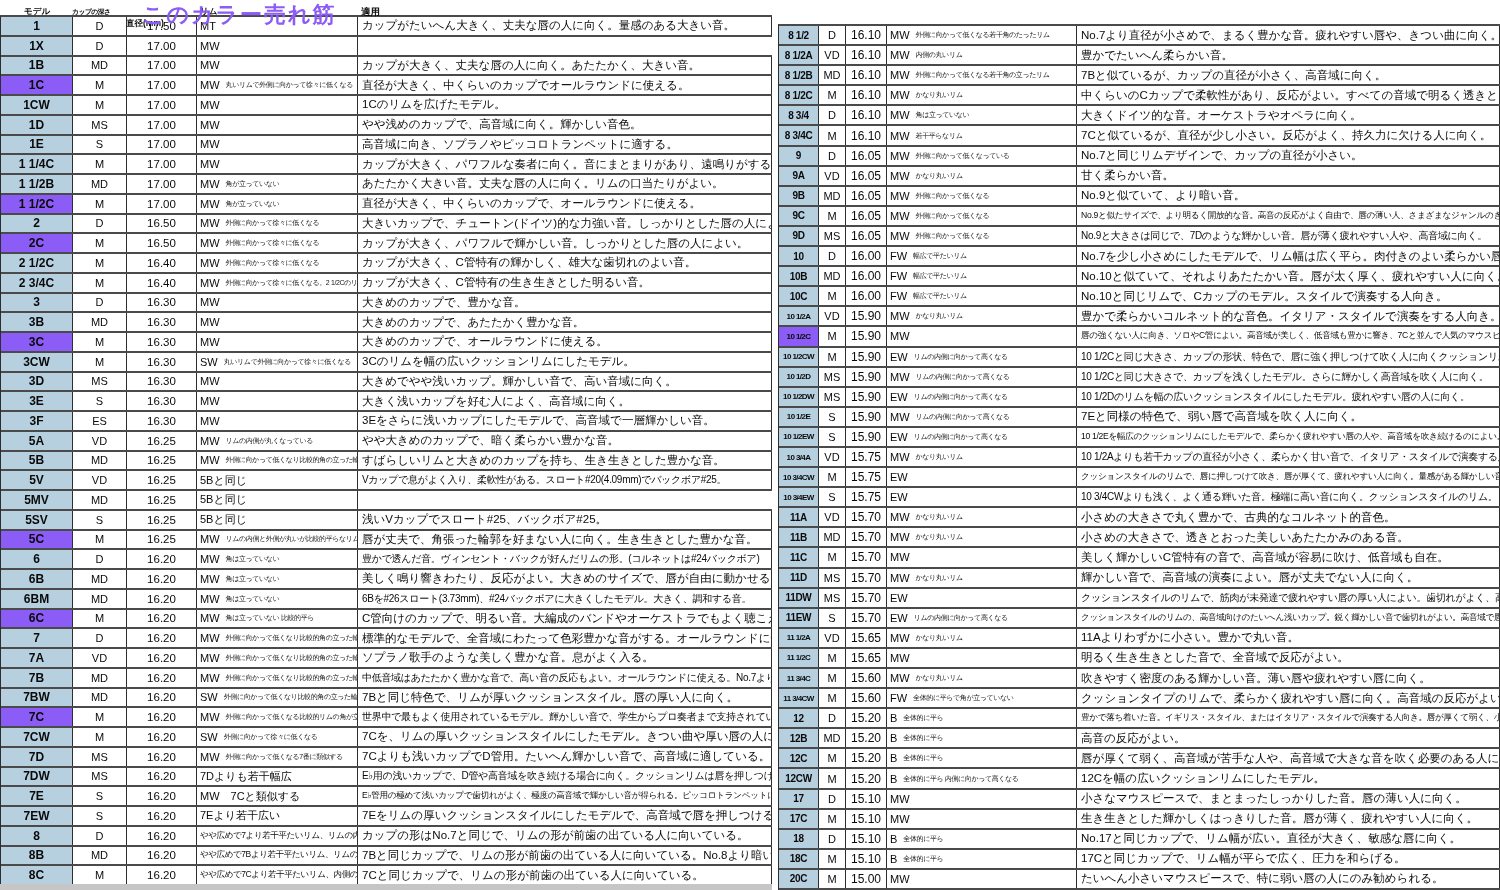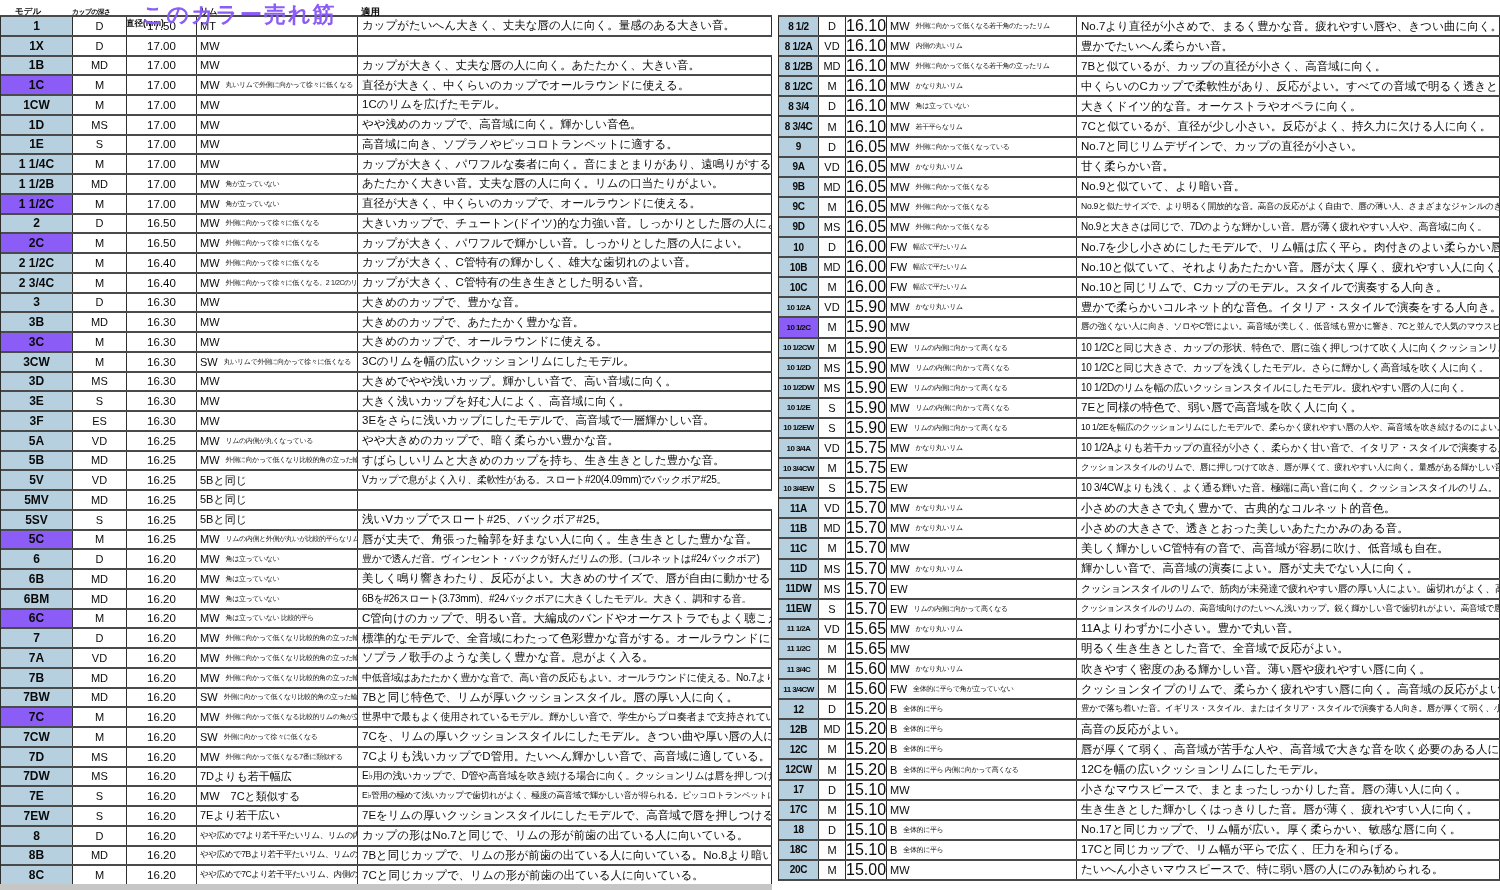--- a/index.html
+++ b/index.html
@@ -10,40 +10,40 @@
     color:#0a0a0a;
   }
   .tbl{position:absolute;top:0;}
   .t-left{left:0;width:772px;}
   .t-right{left:778px;width:722px;}
   .hdr{
     display:grid;grid-template-columns:72px 54px 70px 161px 1fr;
     height:15px;align-items:center;font-size:8.5px;font-weight:bold;
   }
   .hdr .h{overflow:hidden;white-space:nowrap;}
-  .h-model{padding-left:15px;}
+  .h-model{padding-left:24px;}
   .h-depth{font-size:6.8px;letter-spacing:-0.5px;}
   .h-dia{font-size:8.5px;margin-top:24px;}
   .h-rim{padding-left:4px;}
   .h-app{padding-left:4px;font-size:9.5px;}
   .rows{border-top:2px solid #4a4a4a;border-left:1px solid #2e2e2e;}
   .row{display:grid;border-bottom:2px solid #4a4a4a;}
   .t-left .row{grid-template-columns:72px 54px 70px 161px 1fr;height:17.75px;}
   .t-right .row{grid-template-columns:40px 27px 41px 190px 1fr;height:18.1px;}
   .c{
     overflow:hidden;white-space:nowrap;display:flex;align-items:center;
     border-right:1px solid #2e2e2e;
   }
   .c.model{justify-content:center;background:#b6d0e0;font-weight:bold;font-size:12px;}
   .t-right .c.model{font-size:10px;letter-spacing:-0.3px;}
   .c.model.long{font-size:8px;letter-spacing:-0.6px;}
   .c.model.hl{background:#8b5cf6;}
   .c.depth{justify-content:center;font-size:11px;}
   .c.dia{justify-content:center;font-size:11.5px;}
-  .t-right .c.dia{font-size:16px;}
+  .t-right .c.dia{font-size:12px;}
   .c.rim{padding-left:3px;gap:6px;font-size:11px;}
   .rim-code{flex:0 0 auto;}
   .rim-note{font-size:7px;letter-spacing:-0.4px;color:#141414;}
   .c.rim.longtext .rim-code{font-size:8.5px;letter-spacing:-0.4px;}
   .c.desc{padding-left:4px;font-size:11.5px;}
   .c.desc.sm{font-size:10px;letter-spacing:-0.3px;}
   .c.desc.xs{font-size:8.6px;letter-spacing:-0.3px;}
   .banner{
     position:absolute;left:142px;top:0px;z-index:5;
     font-size:22px;font-weight:bold;color:#8b5cf6;letter-spacing:2px;
@@ -479,21 +479,21 @@
         <div class="c depth">M</div>
         <div class="c dia">16.20</div>
         <div class="c rim longtext">
           <span class="rim-code">やや広めで7Cより若干平たいリム、内側の丸いリム</span>
         </div>
         <div class="c desc">7Cと同じカップで、リムの形が前歯の出ている人に向いている。</div>
       </div>
     </div>
 </div>
 
-<div class="tbl t-right" style="top:15px;">
+<div class="tbl t-right" style="top:24px;">
   <div class="rows" id="right-rows">
       <div class="row">
         <div class="c model">8 1/2</div>
         <div class="c depth">D</div>
         <div class="c dia">16.10</div>
         <div class="c rim">
           <span class="rim-code">MW</span>
           <span class="rim-note">外側に向かって低くなる若干角のたったリム</span>
         </div>
         <div class="c desc">No.7より直径が小さめで、まるく豊かな音。疲れやすい唇や、きつい曲に向く。</div>
@@ -881,21 +881,21 @@
         <div class="c desc">生き生きとした輝かしくはっきりした音。唇が薄く、疲れやすい人に向く。</div>
       </div>
       <div class="row">
         <div class="c model">18</div>
         <div class="c depth">D</div>
         <div class="c dia">15.10</div>
         <div class="c rim">
           <span class="rim-code">B</span>
           <span class="rim-note">全体的に平ら</span>
         </div>
-        <div class="c desc">No.17と同じカップで、リム幅が広い。厚く柔らかい、敏感な唇に向く。</div>
+        <div class="c desc">No.17と同じカップで、リム幅が広い。直径が大きく、敏感な唇に向く。</div>
       </div>
       <div class="row">
         <div class="c model">18C</div>
         <div class="c depth">M</div>
         <div class="c dia">15.10</div>
         <div class="c rim">
           <span class="rim-code">B</span>
           <span class="rim-note">全体的に平ら</span>
         </div>
         <div class="c desc">17Cと同じカップで、リム幅が平らで広く、圧力を和らげる。</div>

